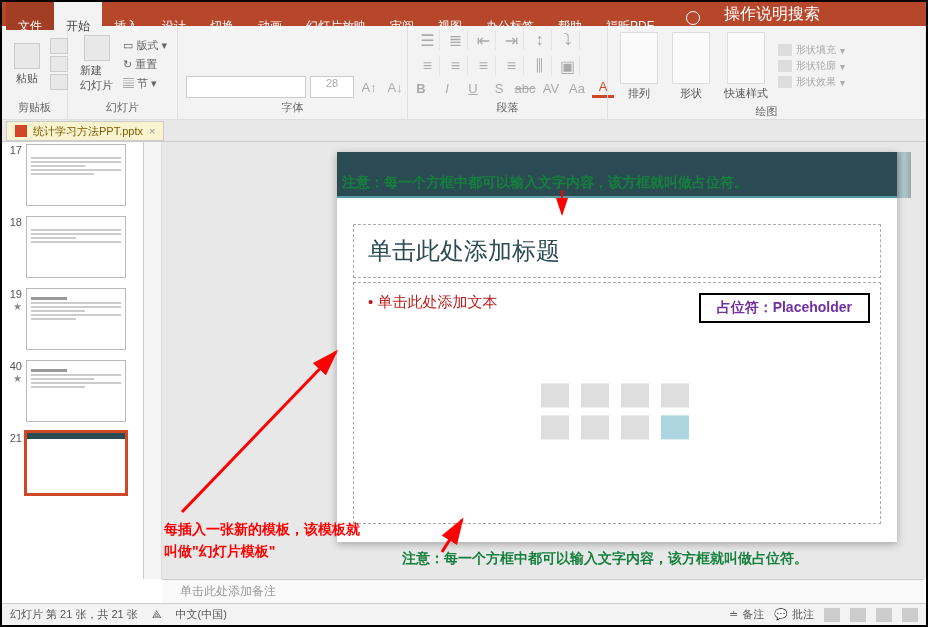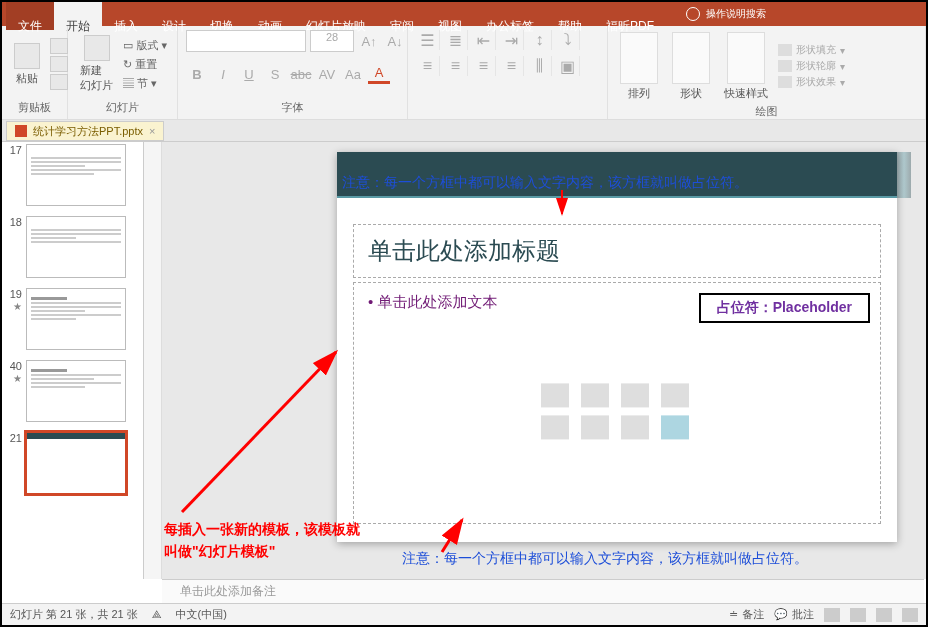--- a/index.html
+++ b/index.html
@@ -1,32 +1,32 @@
 <!DOCTYPE html>
 <html><head>
 <meta charset="utf-8">
 <style>
 *{margin:0;padding:0;box-sizing:border-box;font-family:"Microsoft YaHei","SimSun",sans-serif}
 body{background:#fff;width:928px;height:627px;position:relative;border:2px solid #000;overflow:hidden}
 .menubar{height:24px;background:#b7472a;display:flex;align-items:center;padding:0 4px}
 .menu-item{color:#fff;font-size:12px;padding:16px 12px;height:24px;line-height:24px;cursor:pointer}
 .menu-item.active{background:#f3f3f3;color:#444}
 .menu-item.file{background:#a23e24}
-.menu-search{margin-left:20px;color:#fff;font-size:10px;display:flex;align-items:flex-end;gap:6px}
+.menu-search{margin-left:20px;color:#fff;font-size:16px;display:flex;align-items:flex-end;gap:24px}
 .bulb{width:14px;height:14px;border:1px solid #fff;border-radius:50%;position:relative}
 .ribbon{height:94px;background:#f3f3f3;border-bottom:1px solid #ddd;display:flex}
 .ribbon-group{border-right:1px solid #e1e1e1;padding:4px 8px;display:flex;flex-direction:column;justify-content:space-between}
 .ribbon-label{font-size:11px;color:#666;text-align:center;padding-top:2px}
 .ribbon-body{height:72px;display:flex;gap:6px;align-items:center}
 .rbtn-v{display:flex;flex-direction:column;align-items:center;gap:2px;cursor:pointer;padding:2px 4px}
 .rbtn-v .lbl{font-size:11px;color:#555}
 .icon-box{width:26px;height:26px;background:#e8e8e8;border:1px solid #ccc}
 .mini-col{display:flex;flex-direction:column;gap:2px}
 .mini-btn{width:18px;height:16px;background:#e8e8e8;border:1px solid #ccc;cursor:pointer}
-.font-group .ribbon-body{flex-direction:column;align-items:flex-start;gap:12px}
+.font-group .ribbon-body{flex-direction:row;align-items:flex-end;gap:4px}
 .font-row{display:flex;gap:4px;align-items:center}
 .font-select{width:120px;height:22px;border:1px solid #ccc;background:#fff;font-size:11px;color:#aaa;padding:0 4px}
 .size-select{width:44px;height:22px;border:1px solid #ccc;background:#fff;font-size:11px;color:#aaa;text-align:center}
 .fmt-btn{width:22px;height:20px;color:#aaa;font-size:13px;display:flex;align-items:center;justify-content:center;cursor:pointer}
 .para-body{display:flex;flex-direction:column;gap:6px}
 .para-row{display:flex;gap:4px}
 .para-btn{width:24px;height:20px;color:#aaa;border-right:1px solid #e5e5e5;display:flex;align-items:center;justify-content:center;cursor:pointer}
 .shape-btn{width:38px;height:52px;border:1px solid #ddd;background:#fafafa;cursor:pointer}
 .draw-list{display:flex;flex-direction:column;gap:2px;font-size:10px;color:#aaa}
 .draw-item{display:flex;align-items:center;gap:4px}
@@ -46,26 +46,26 @@
 .lines{display:flex;flex-direction:column;gap:2px;margin-top:8px}
 .line{height:2px;background:#ccc}
 .ruler-v{width:18px;background:#f5f5f5;border-right:1px solid #ddd}
 .canvas-area{flex:1;background:#e8e8e8;position:relative;overflow:hidden}
 .slide{position:absolute;left:175px;top:10px;width:560px;height:390px;background:#fff;box-shadow:0 2px 8px rgba(0,0,0,.3)}
 .slide-edge{position:absolute;right:-14px;top:0;width:14px;height:46px;background:linear-gradient(90deg,#2b4b52,#5a9aa5,#2b4b52);opacity:.4}
 .slide-header{height:46px;background:#2b4b52;border-bottom:2px solid #5a9aa5}
 .title-box{margin:26px 16px 4px;border:1px dashed #aaa;padding:10px 14px}
 .title-text{font-size:24px;color:#2b4b52;font-family:Liberation Serif, serif}
 .content-box{margin:4px 16px;border:1px dashed #aaa;height:242px;padding:10px 14px;position:relative}
-.bullet{font-size:15px;color:#701a75}
+.bullet{font-size:15px;color:#b91c1c}
 .ph-label{position:absolute;right:10px;top:10px;border:2px solid #000;padding:4px 16px;font-size:14px;color:#7030a0;font-weight:bold}
 .content-icons{position:absolute;left:50%;top:50%;transform:translate(-50%,-35%);display:grid;grid-template-columns:repeat(4,32px);gap:8px}
 .cicon{width:28px;height:24px;background:#d0d0d0;opacity:.7}
 .cicon.bird{background:#8ac5d4}
-.annot{position:absolute;color:#1d4ed8;font-size:14px;font-weight:normal}
+.annot{position:absolute;color:#15803d;font-size:14px;font-weight:bold}
 .annot-template{color:#ff0000;font-size:14px;font-weight:bold;line-height:1.6}
 .arrow-svg{position:absolute;pointer-events:none}
 .notes-bar{height:24px;background:#fafafa;border-top:1px solid #ccc;display:flex;align-items:center;padding-left:18px;font-size:12px;color:#999}
 .status-bar{height:22px;background:#f3f3f3;border-top:1px solid #ccc;display:flex;align-items:center;justify-content:space-between;padding:0 8px;font-size:11px;color:#555}
 .status-left{display:flex;gap:14px;align-items:center}
 .status-right{display:flex;gap:10px;align-items:center}
 .sicon{width:16px;height:14px;background:#ccc;cursor:pointer}
 .sbtn{display:flex;align-items:center;gap:4px;cursor:pointer}
 </style>
 </head>
@@ -153,20 +153,21 @@
       </div>
       <div class="para-row">
         <div class="para-btn">≡</div>
         <div class="para-btn">≡</div>
         <div class="para-btn">≡</div>
         <div class="para-btn">≡</div>
         <div class="para-btn">⫼</div>
         <div class="para-btn">▣</div>
       </div>
     </div>
+    <div class="ribbon-label">段落</div>
   </div>
   <div class="ribbon-group" style="flex:1">
     <div class="ribbon-body">
       <div class="rbtn-v">
         <div class="shape-btn"></div>
         <span class="lbl">排列</span>
       </div>
       <div class="rbtn-v">
         <div class="shape-btn"></div>
         <span class="lbl">形状</span>

